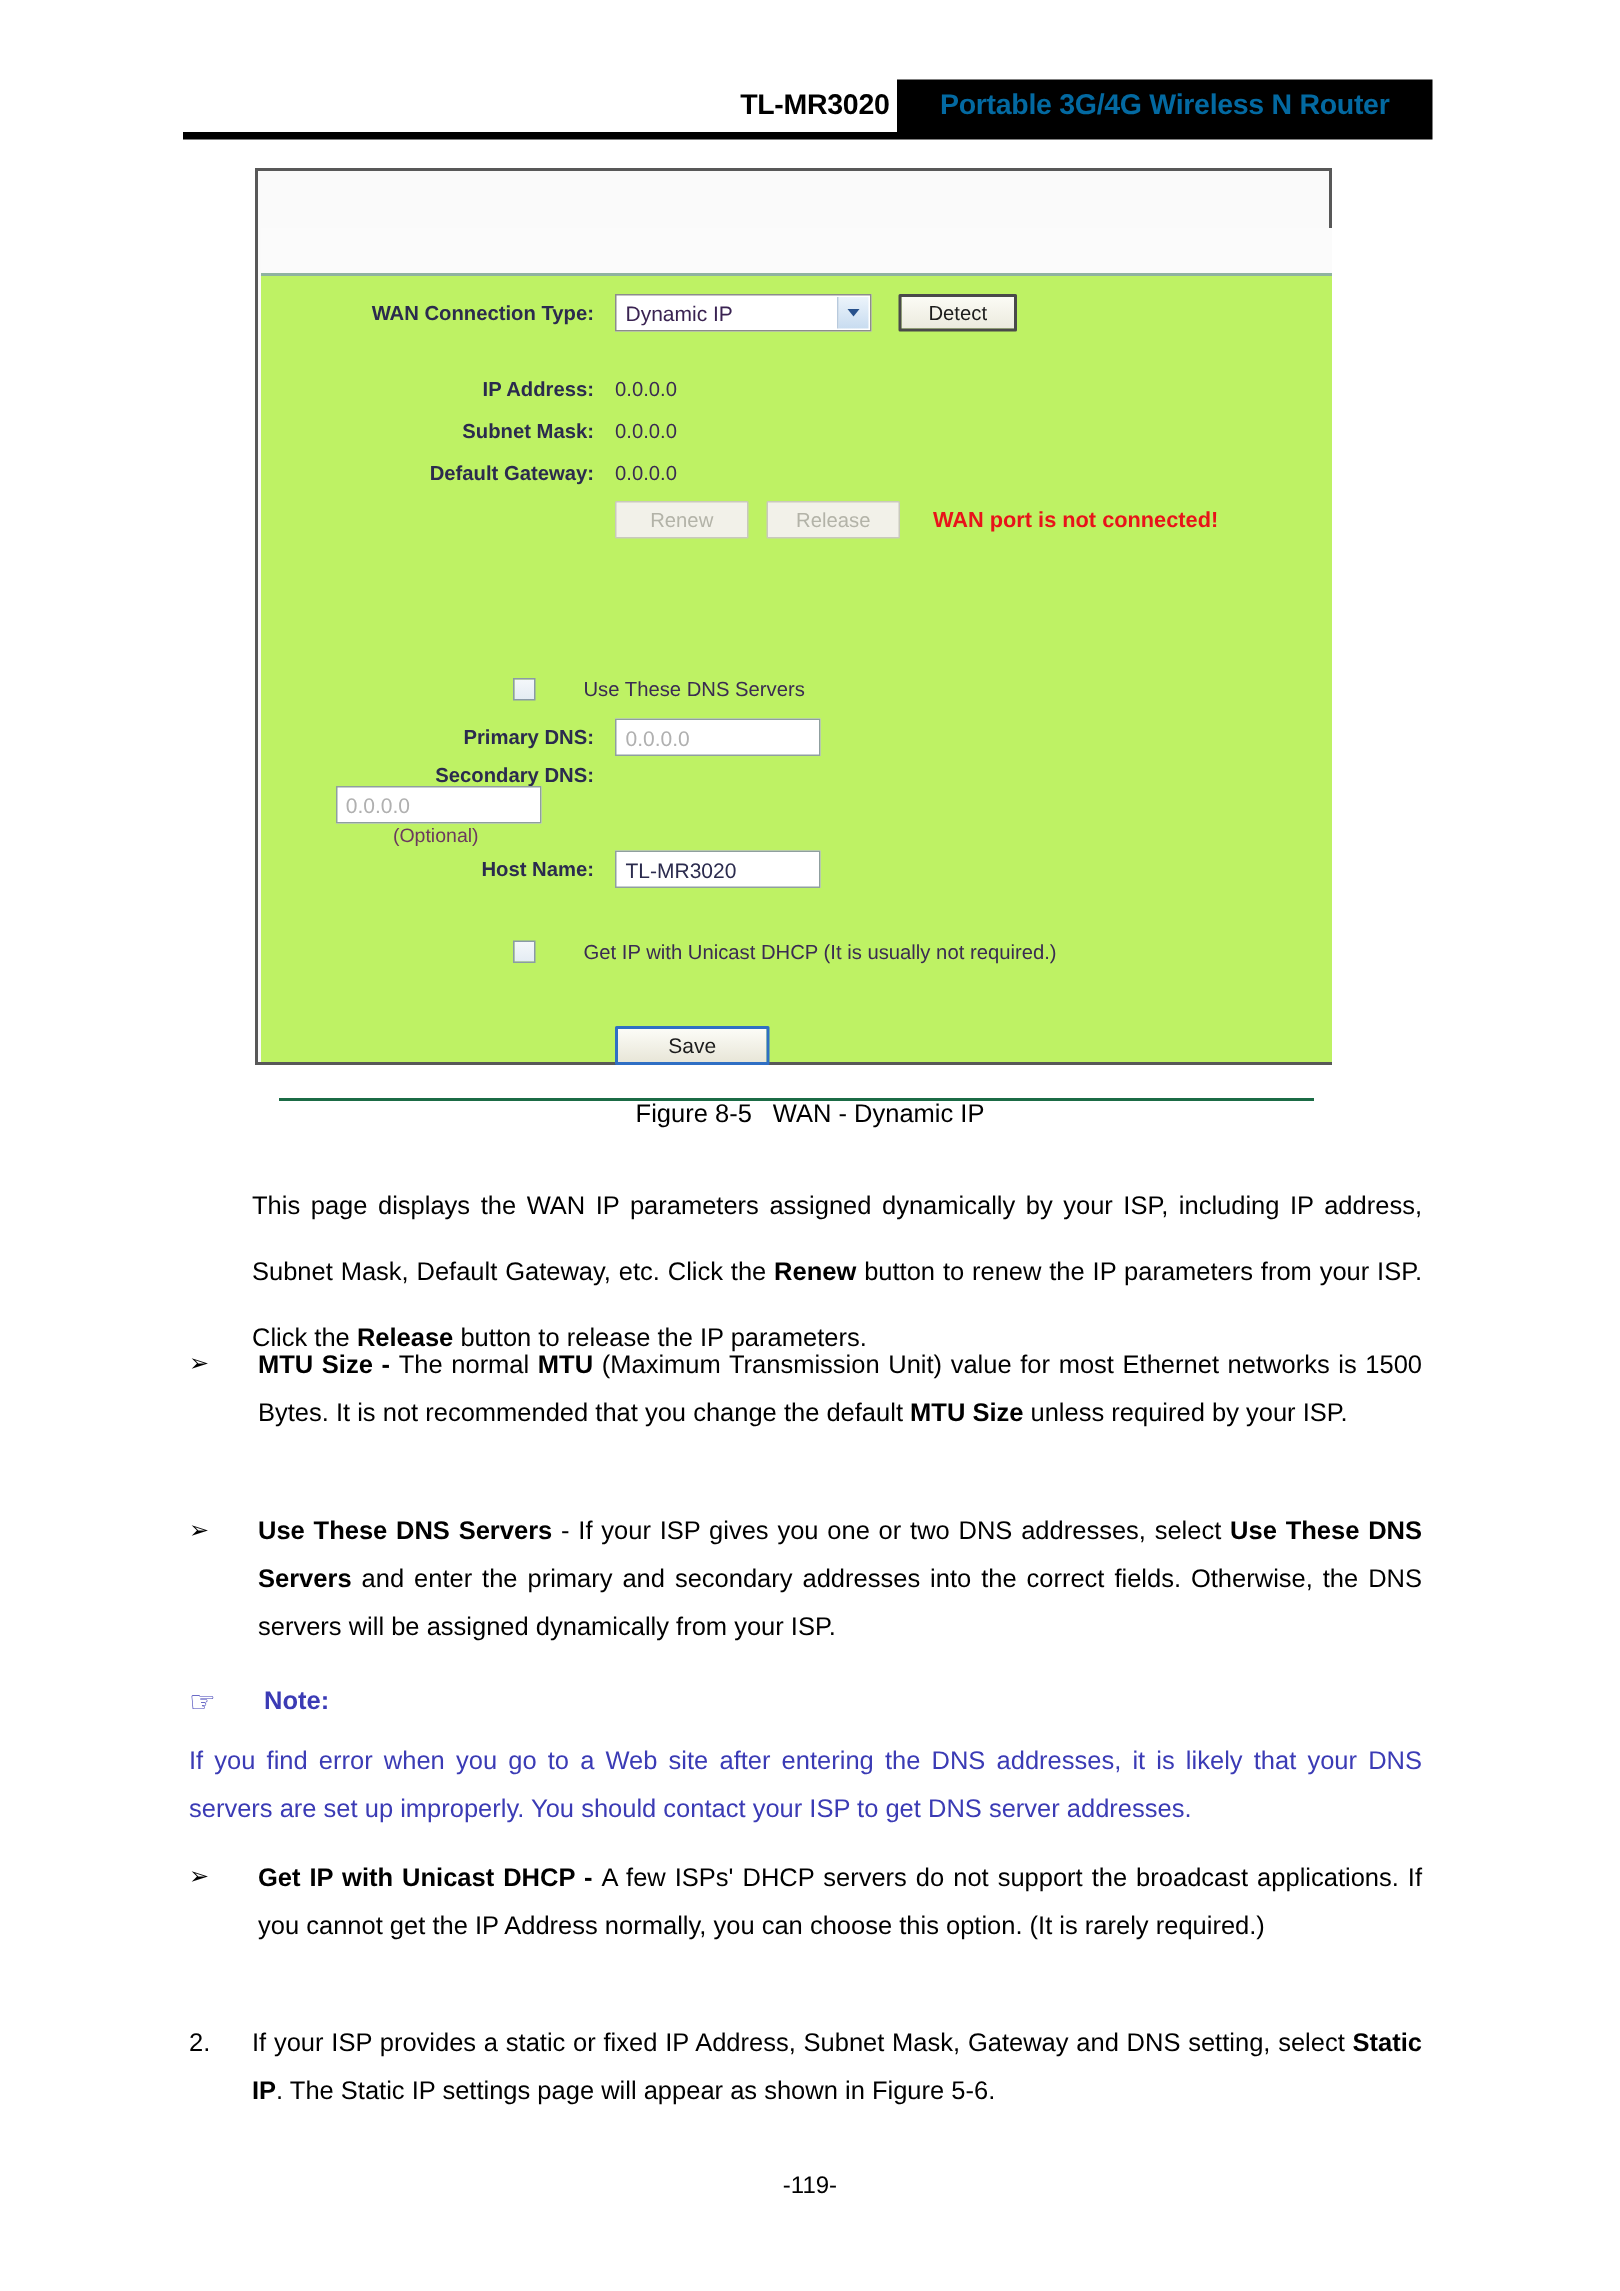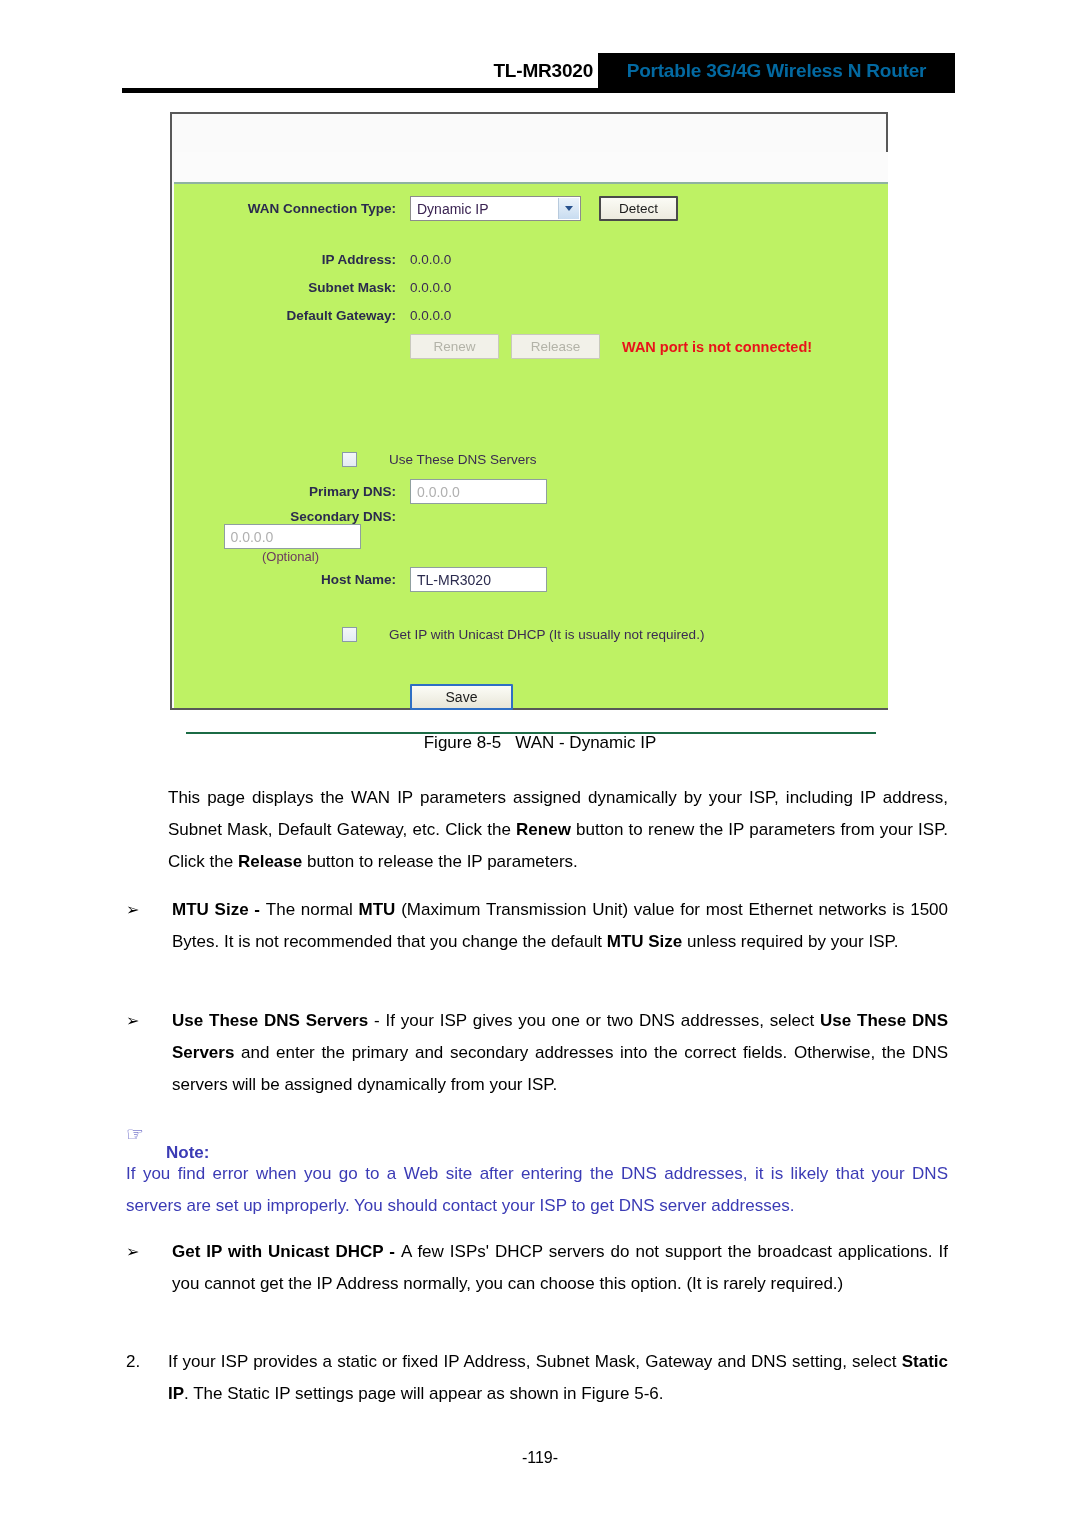--- a/index.html
+++ b/index.html
@@ -245,21 +245,21 @@
     text-align: center;
     font-size: 17px;
     color: #000000;
   }
   .figure-caption .cap-gap { display: inline-block; width: 14px; }
 
   
   .para {
     position: absolute;
     font-size: 17px;
-    line-height: 32px;
+    line-height: 44px;
     color: #000000;
     text-align: justify;
     text-justify: inter-word;
   }
   .para b { font-weight: bold; }
 
   .bullet-item {
     position: absolute;
     font-size: 17px;
     line-height: 32px;
@@ -415,21 +415,21 @@
 </div>
 
 <div class="bullet-item" style="left:126px; top:1005px; width:822px; padding-left:46px; box-sizing:border-box;">
   <span class="bullet-mark">➢</span>
   <span class="bullet-text">
     <b>Use These DNS Servers</b><span> - </span><span>If your ISP gives you one or two DNS addresses, select </span><b>Use These DNS Servers</b><span> and enter the primary and secondary addresses into the correct fields. Otherwise, the DNS servers will be assigned dynamically from your ISP.</span>
   </span>
 </div>
 
 <div class="note-hand" style="left:126px; top:1122px;">☞</div>
-<div class="note-head" style="left:166px; top:1124px;margin-top:19px;">Note:</div>
+<div class="note-head" style="left:176px; top:1124px;">Note:</div>
 <div class="note-body" style="left:126px; top:1158px; width:822px;">If you find error when you go to a Web site after entering the DNS addresses, it is likely that your DNS servers are set up improperly. You should contact your ISP to get DNS server addresses.</div>
 
 <div class="bullet-item" style="left:126px; top:1236px; width:822px; padding-left:46px; box-sizing:border-box;">
   <span class="bullet-mark">➢</span>
   <span class="bullet-text">
     <b>Get IP with Unicast DHCP</b><b> - </b><span>A few ISPs' DHCP servers do not support the broadcast applications. If you cannot get the IP Address normally, you can choose this option. (It is rarely required.)</span>
   </span>
 </div>
 
 <div class="num-item" style="left:126px; top:1346px; width:822px; padding-left:42px; box-sizing:border-box;">

